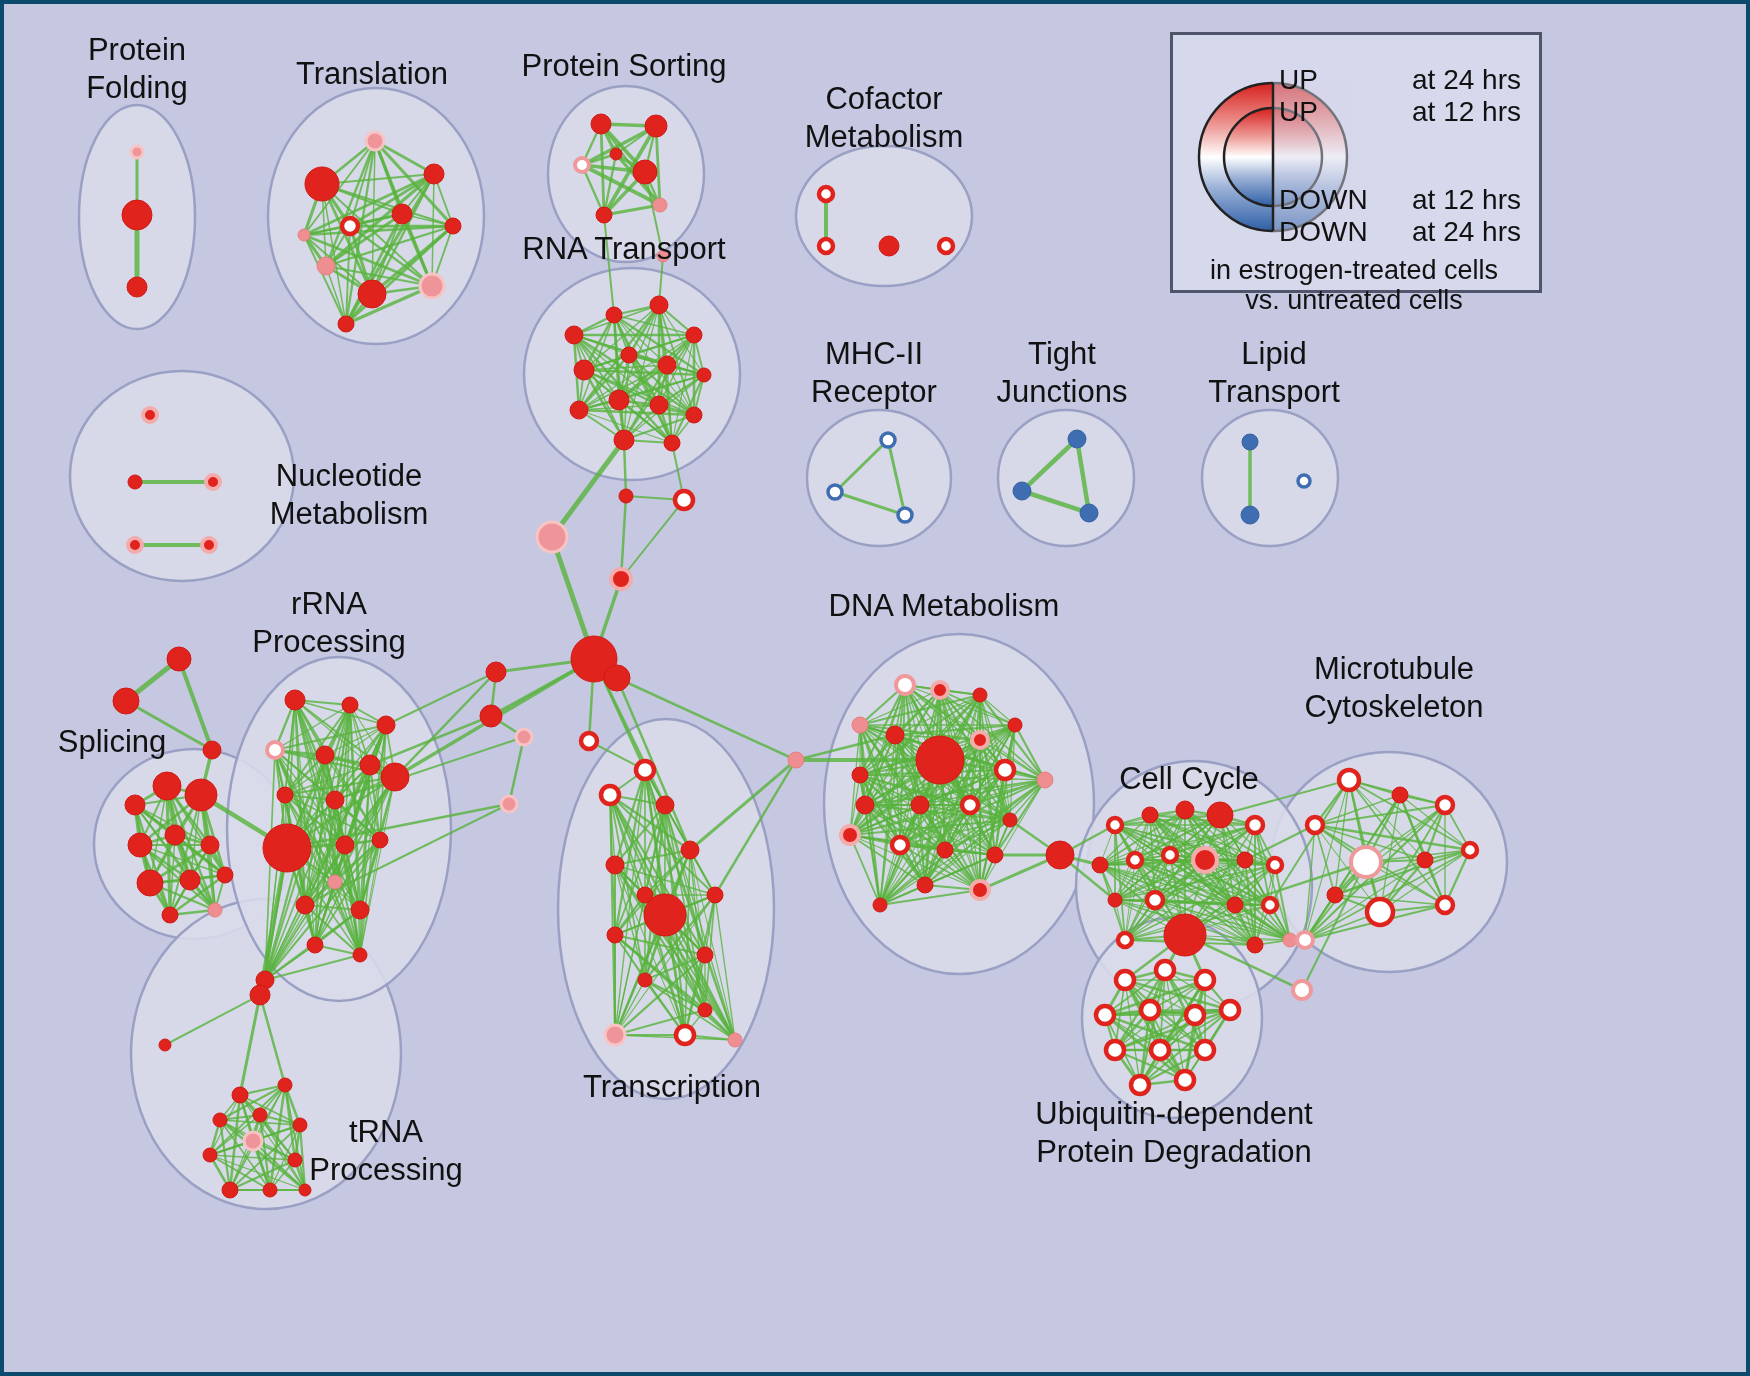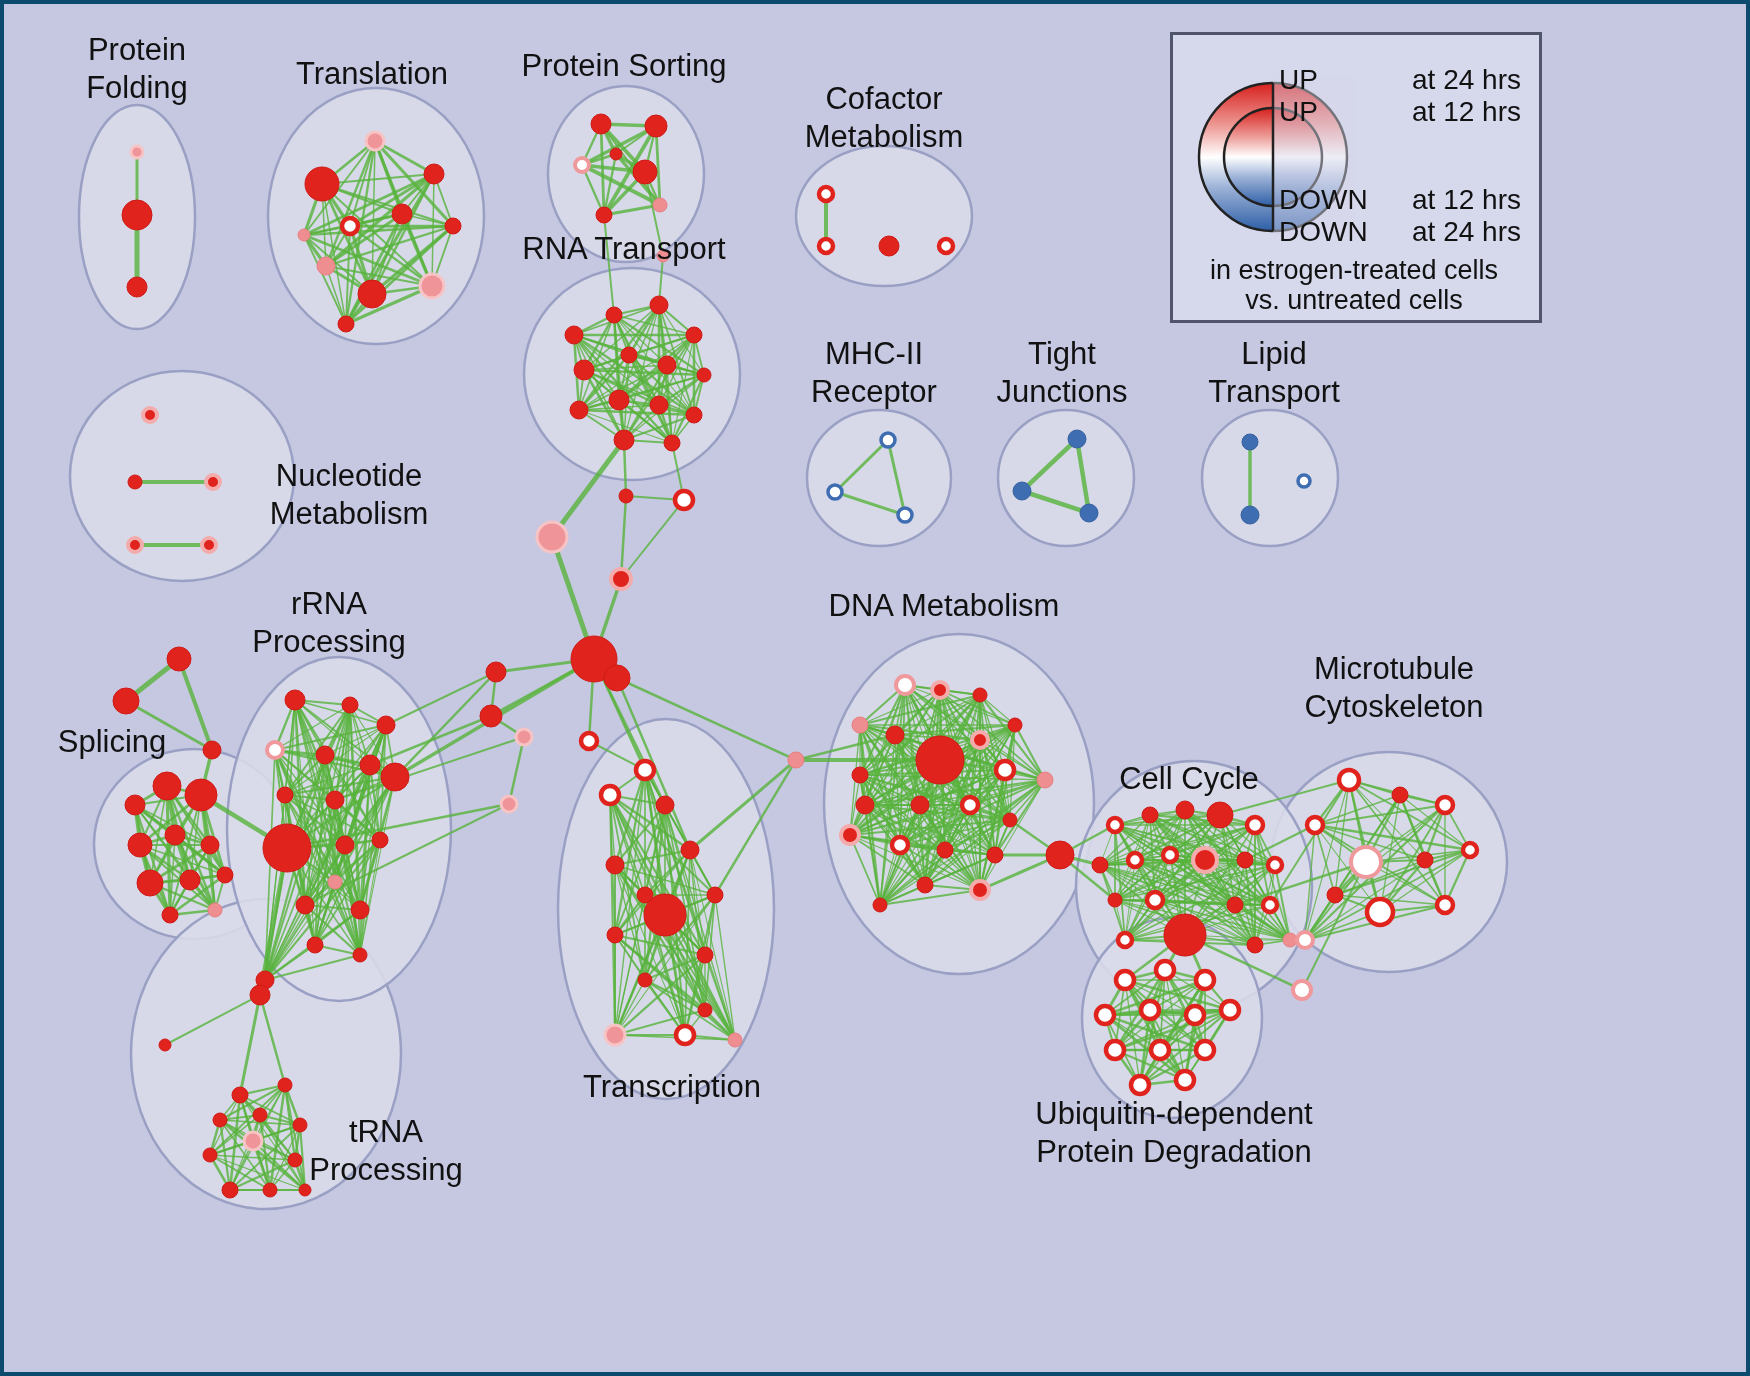--- a/index.html
+++ b/index.html
@@ -3,21 +3,21 @@
 <meta charset="utf-8">
 <style>
   html,body{margin:0;padding:0;background:#b9bbd6;}
   #page{position:relative;width:1750px;height:1376px;background:#c6c8e2;
         border:4px solid #0c4a6e;box-sizing:border-box;overflow:hidden;
         font-family:"Liberation Sans",sans-serif;}
   #net-svg{position:absolute;left:0;top:0;}
   .cluster{fill:#dadbe9;fill-opacity:.88;stroke:#9aa0c3;stroke-width:2.5;}
   .edge{stroke:#58b33c;stroke-opacity:.8;stroke-linecap:round;}
   .clabel{font-size:31px;fill:#111;font-family:"Liberation Sans",sans-serif;}
-  #legend{position:absolute;left:1166px;top:28px;width:372px;height:291px;
+  #legend{position:absolute;left:1166px;top:28px;width:372px;height:261px;
           background:#d6d8ec;border:3px solid #50556b;box-sizing:border-box;}
   .legend-text{font-size:28px;fill:#111;font-family:"Liberation Sans",sans-serif;}
   .legend-footer{font-size:27px;fill:#111;font-family:"Liberation Sans",sans-serif;}
 </style>
 </head>
 <body>
 
 <div id="page">
 
   <svg id="net-svg" width="1750" height="1376" viewBox="0 0 1750 1376">

